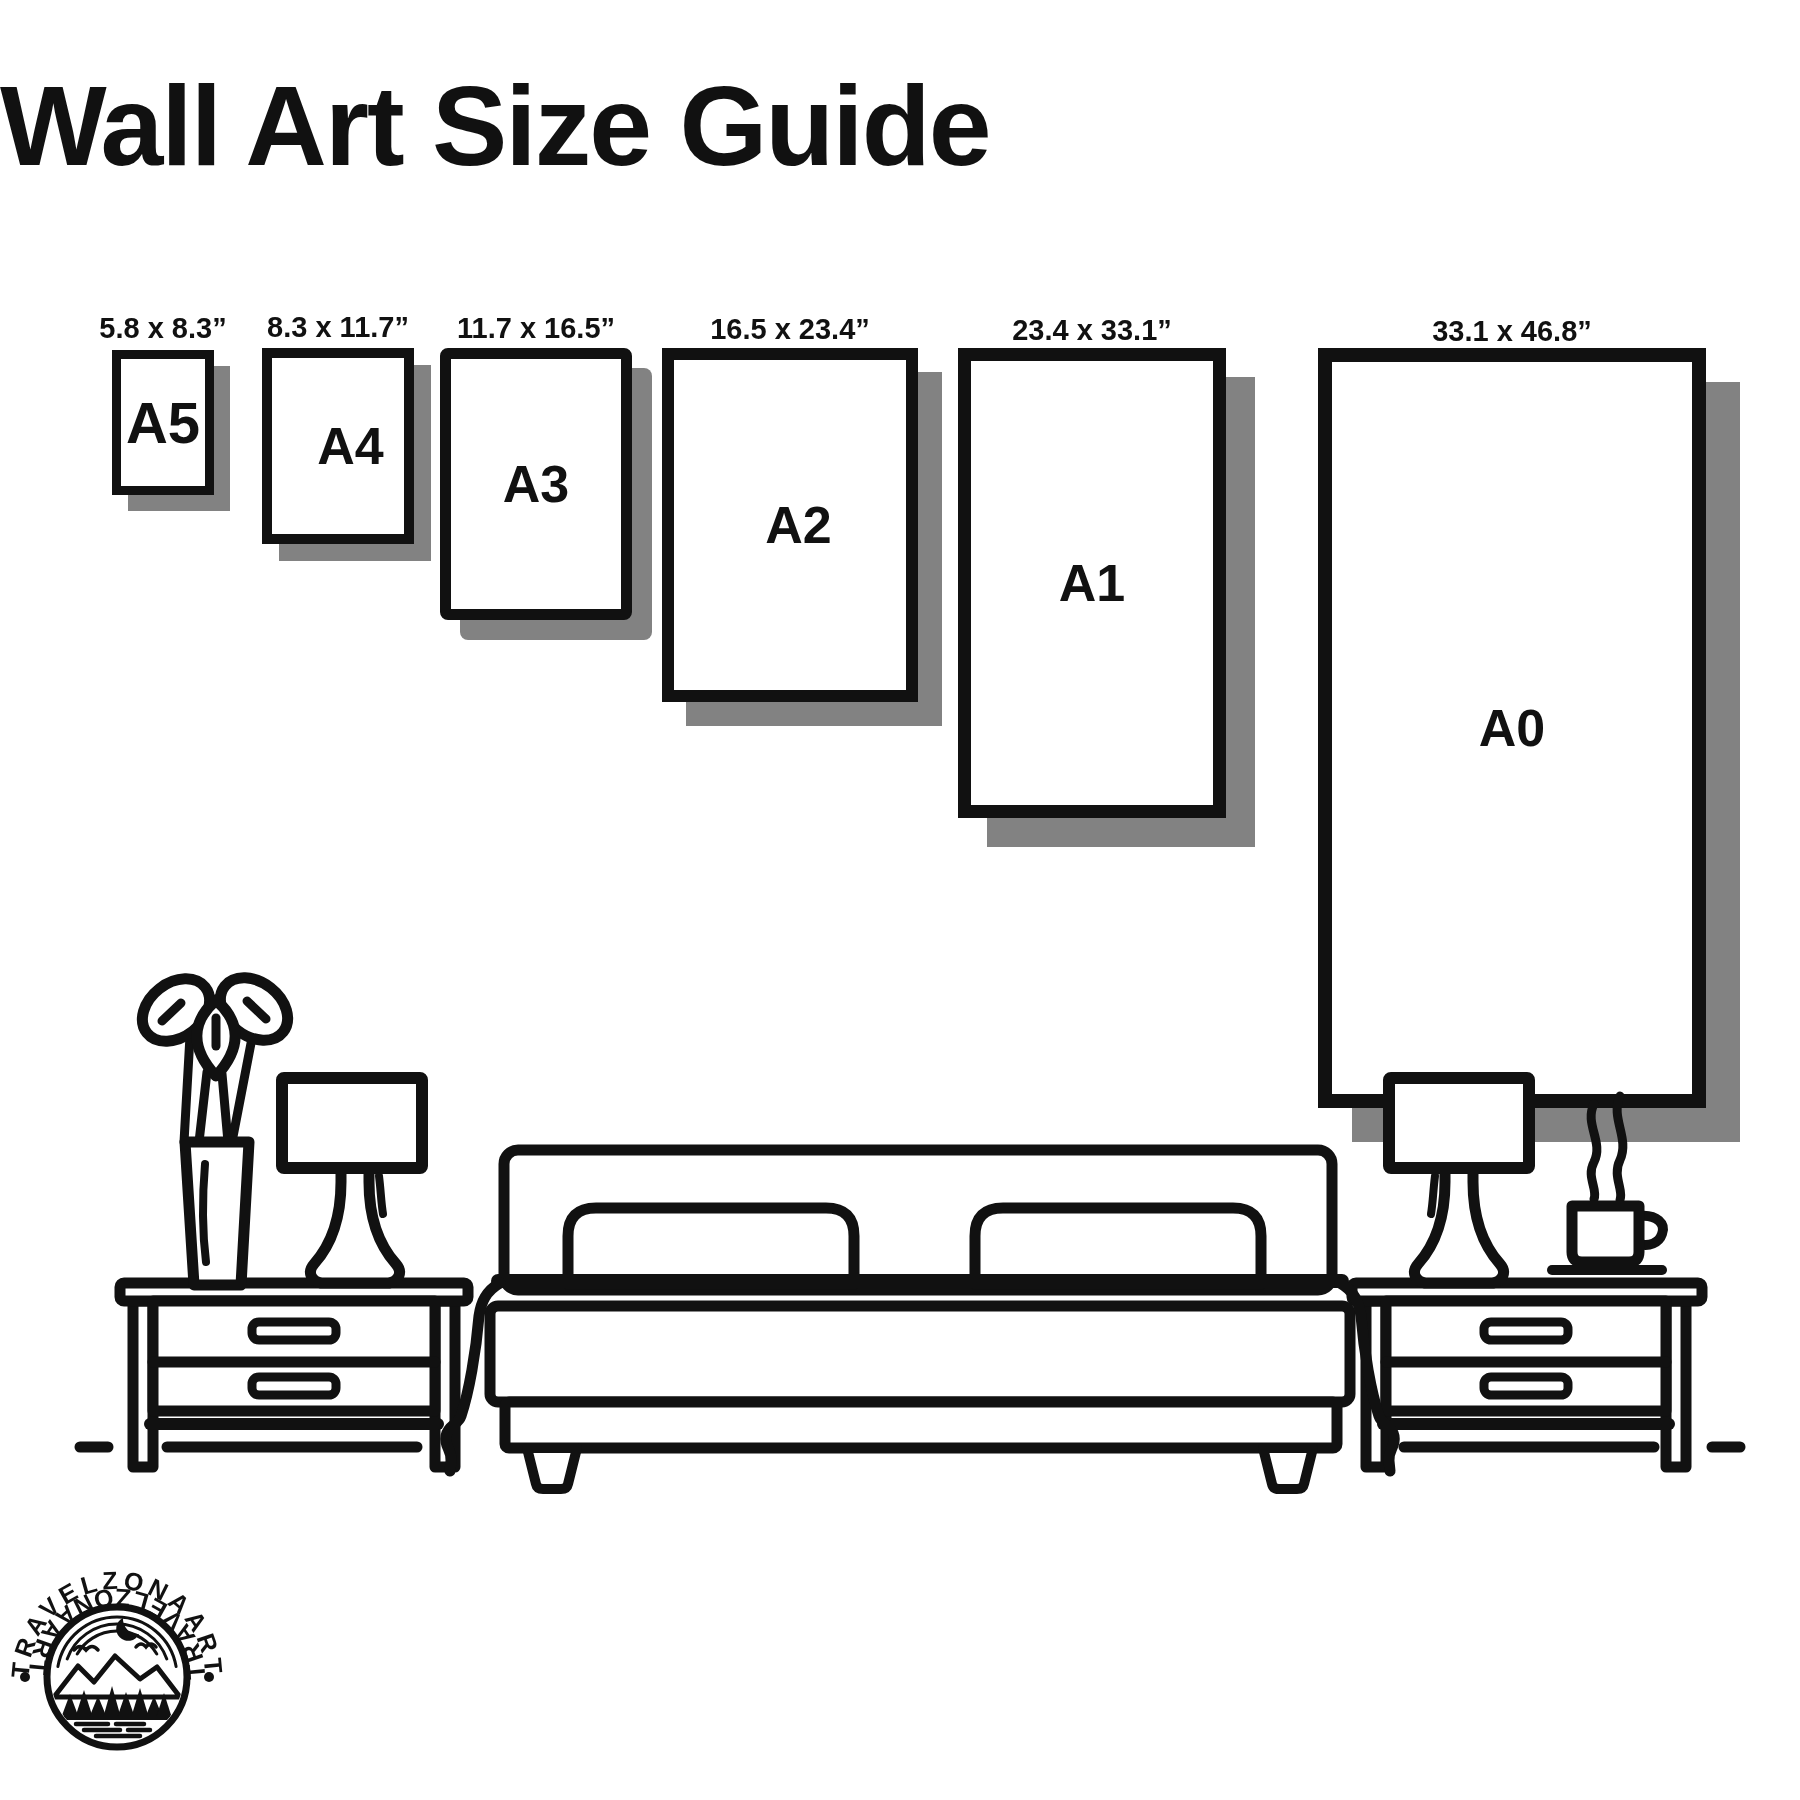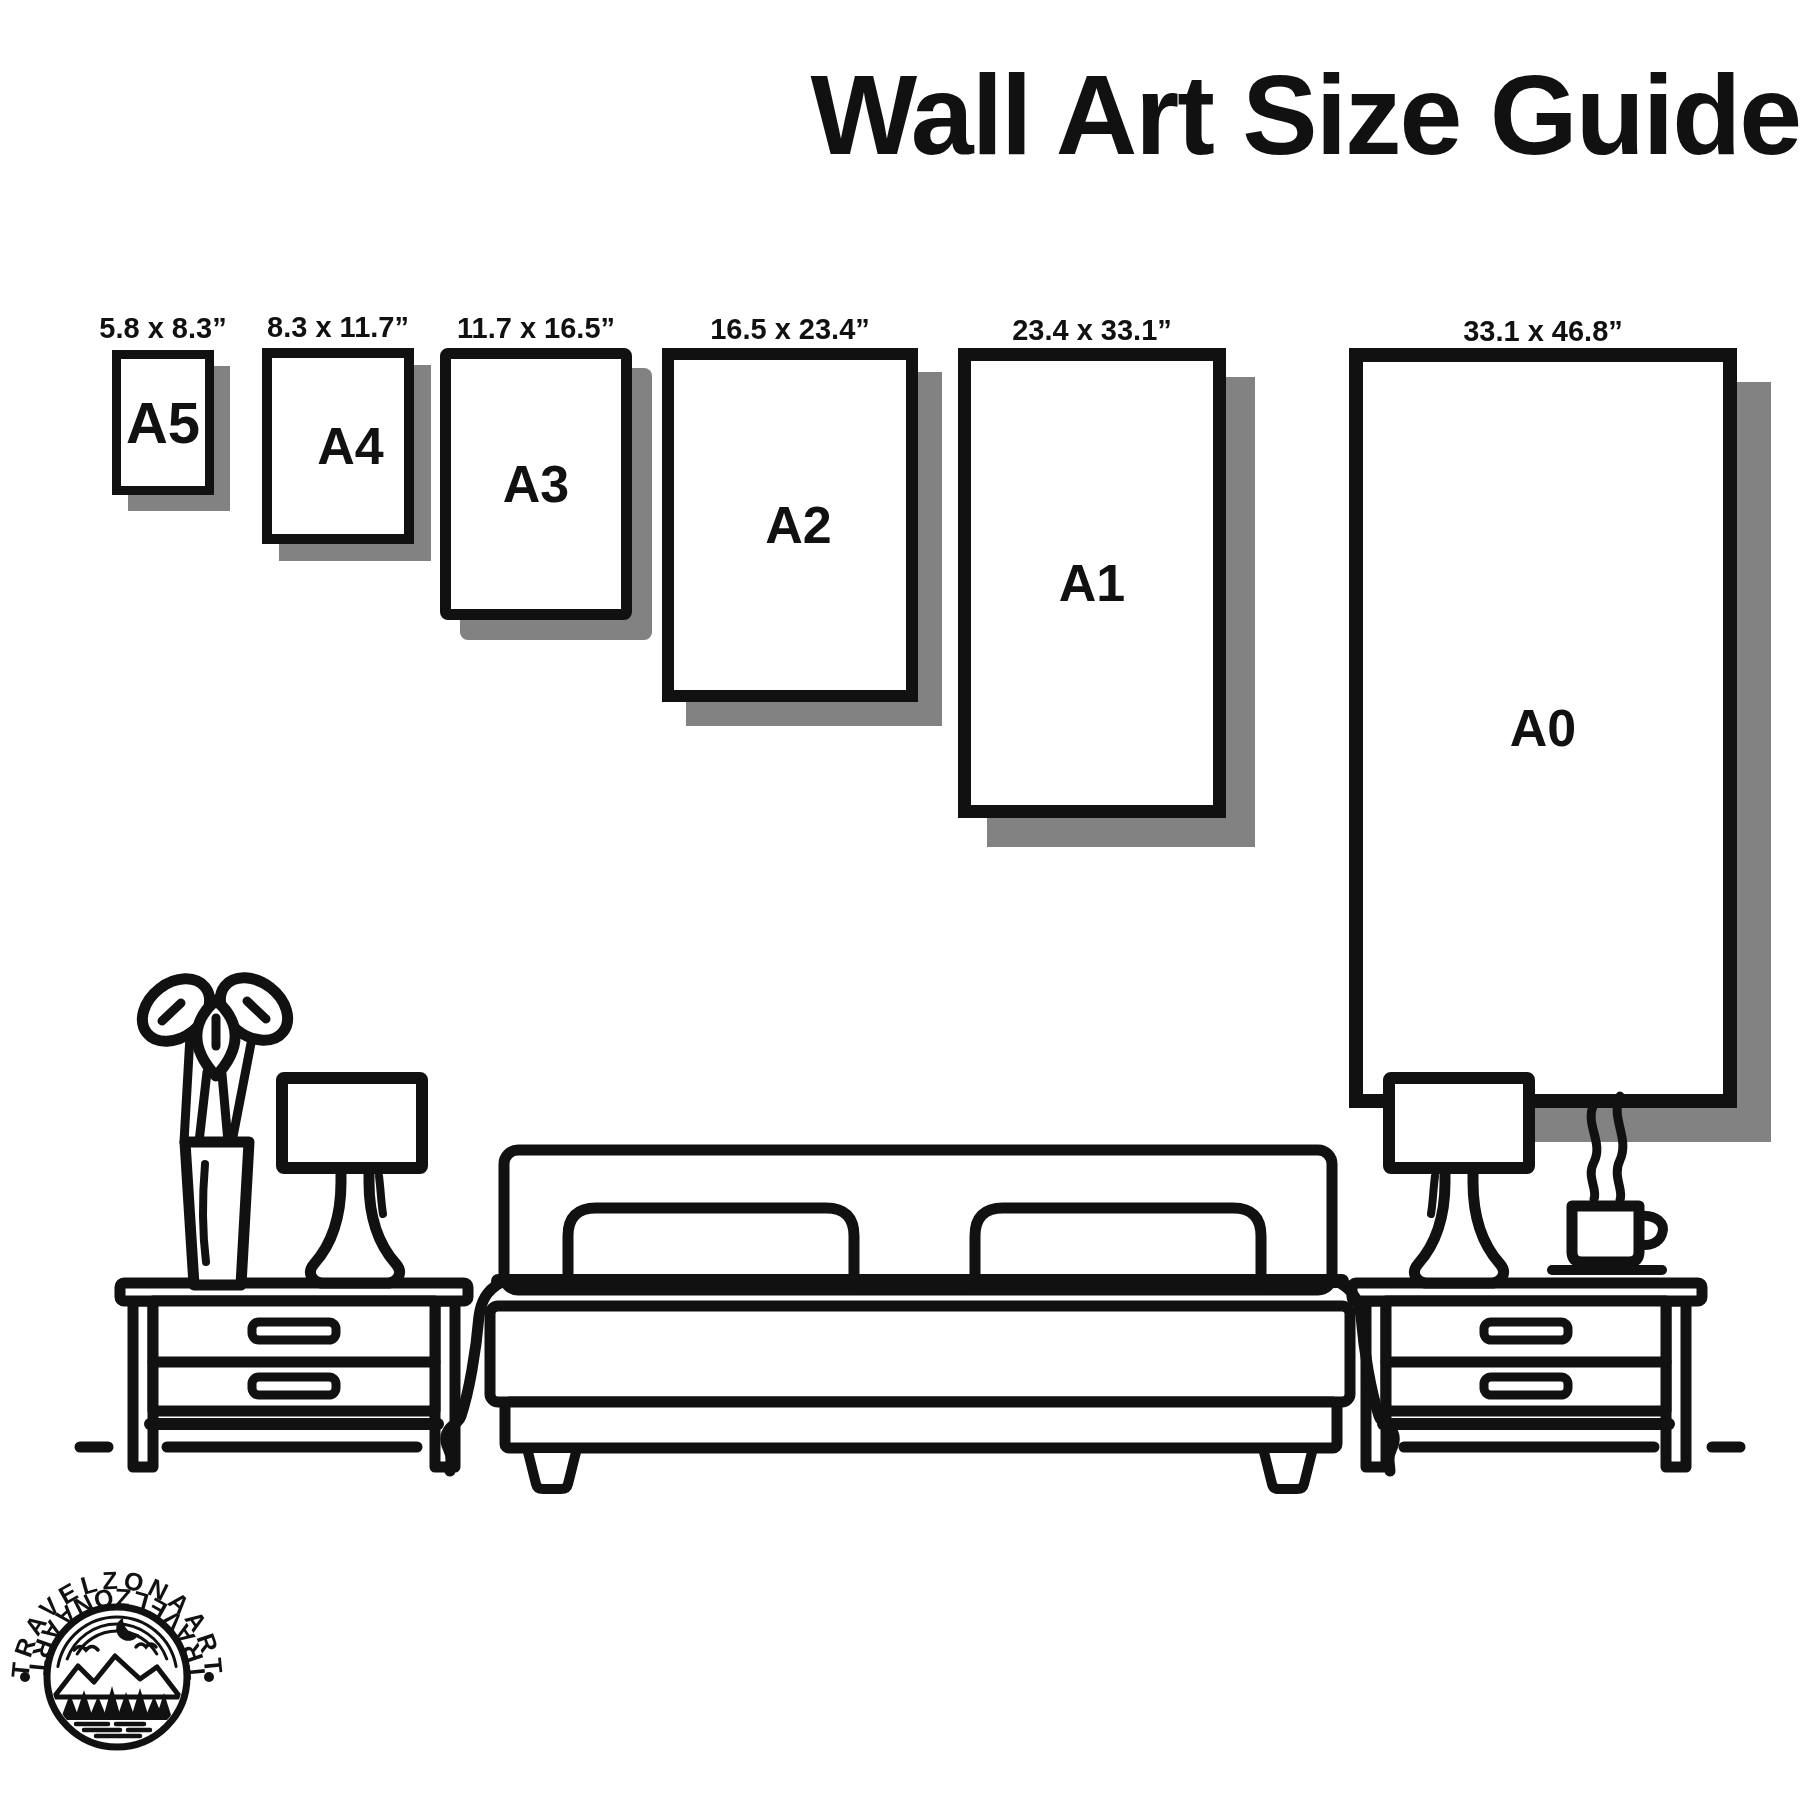--- a/index.html
+++ b/index.html
@@ -1,21 +1,21 @@
 <!DOCTYPE html>
 <html><head>
 <meta charset="utf-8">
 <style>
   html,body{margin:0;padding:0;background:#fff;}
   .page{
     position:relative;width:1800px;height:1800px;background:#fff;overflow:hidden;
     font-family:"Liberation Sans",sans-serif;color:#111;
   }
   .title{
-    position:absolute;top:56px;left:0;width:100%;text-align:right;
+    position:absolute;top:67px;left:0;width:100%;text-align:left;
     font-size:113px;font-weight:bold;letter-spacing:-2px;line-height:1.05;color:#111;
   }
   .frame{
     position:absolute;background:#fff;border:10px solid #111;box-sizing:border-box;
     display:flex;align-items:center;justify-content:center;
   }
   .frame .letter{font-weight:bold;font-size:52px;color:#111;}
   .frame .dims{
     position:absolute;bottom:calc(100% + 14px);left:50%;transform:translateX(-50%);
     white-space:nowrap;font-weight:bold;font-size:29px;color:#111;
@@ -46,21 +46,21 @@
     <span class="letter">A3</span>
   </div>
   <div class="frame" style="left:662px;top:348px;width:256px;height:354px;border-width:12px;box-shadow:24px 24px 0 0 #828282;padding-left:17px;">
     <span class="dims">16.5 x 23.4”</span>
     <span class="letter">A2</span>
   </div>
   <div class="frame" style="left:958px;top:348px;width:268px;height:470px;border-width:13px;box-shadow:29px 29px 0 0 #828282;">
     <span class="dims">23.4 x 33.1”</span>
     <span class="letter">A1</span>
   </div>
-  <div class="frame" style="left:1318px;top:348px;width:388px;height:760px;border-width:14px;box-shadow:34px 34px 0 0 #828282;margin-left:31px;">
+  <div class="frame" style="left:1318px;top:348px;width:388px;height:760px;border-width:14px;box-shadow:34px 34px 0 0 #828282;">
     <span class="dims">33.1 x 46.8”</span>
     <span class="letter">A0</span>
   </div>
 
   <svg class="scene" viewBox="0 0 1800 1800">
     <g fill="none" stroke="#111" stroke-width="11" stroke-linecap="round" stroke-linejoin="round">
 
       <g>
         <line x1="80" y1="1447" x2="108" y2="1447"></line>
         <line x1="167" y1="1447" x2="417" y2="1447"></line>

